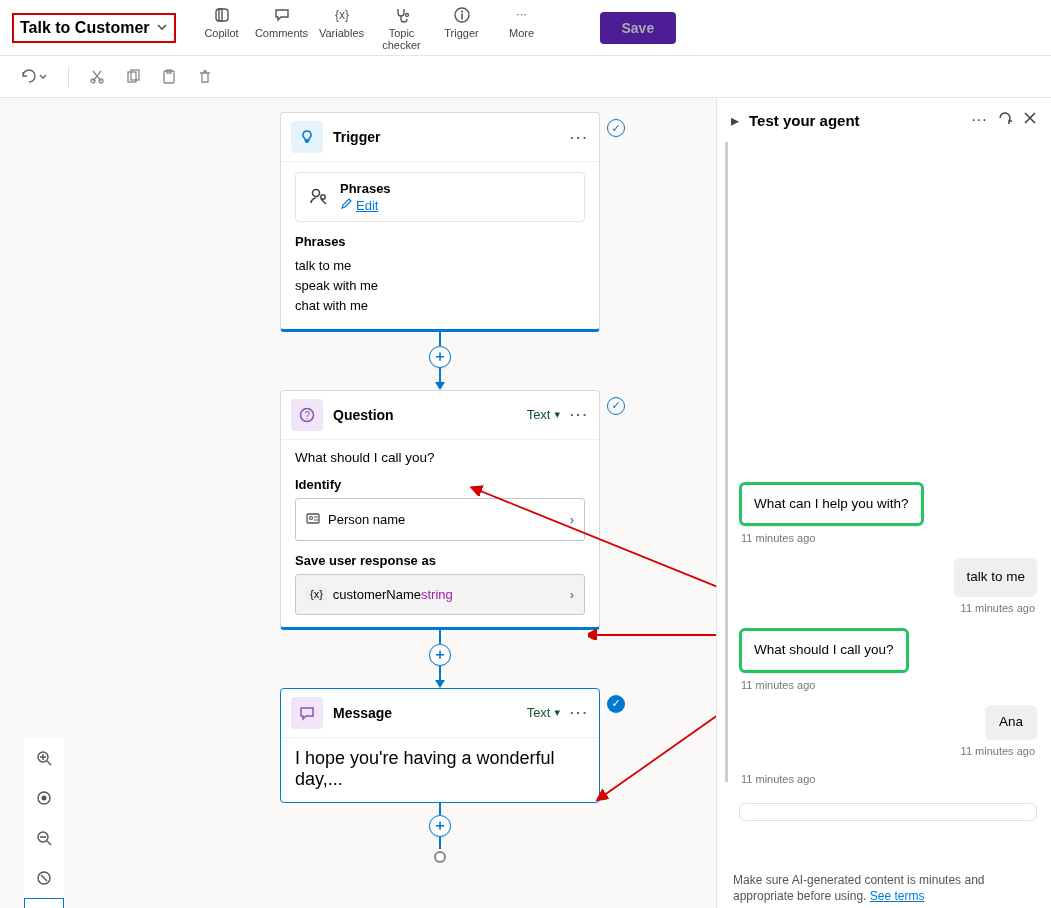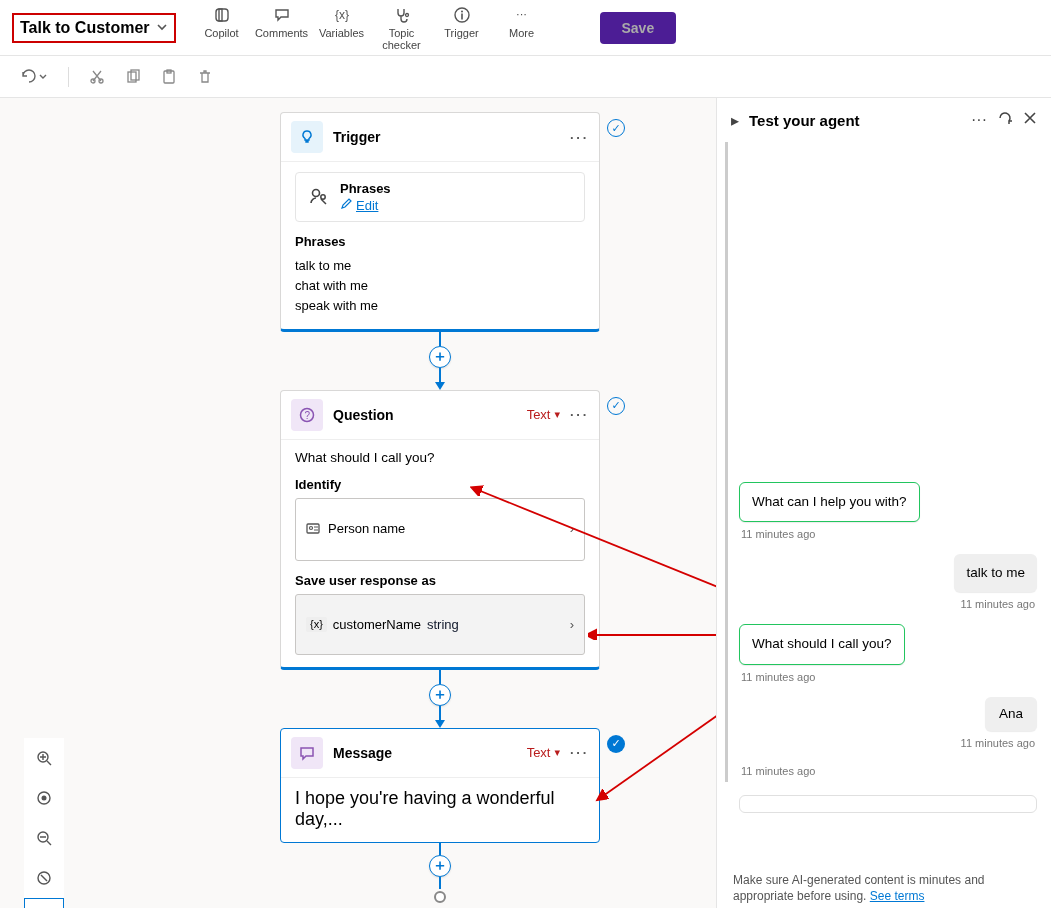--- a/index.html
+++ b/index.html
@@ -22,53 +22,53 @@
   .zoom-item { width: 40px; height: 40px; display: flex; align-items: center; justify-content: center; cursor: pointer; color: #555; }
   .zoom-item.sel { border: 1.5px solid #0078d4; color: #0078d4; }
 
   .flow { position: absolute; left: 280px; top: 14px; width: 320px; }
   .node { background: #fff; border: 1px solid #d9d8d7; border-radius: 4px; margin-bottom: 0; position: relative; }
   .node-accent { border-bottom: 3px solid #0078d4; }
   .node-head { display: flex; align-items: center; padding: 8px 10px; border-bottom: 1px solid #eee; }
   .node-iconbox { width: 32px; height: 32px; border-radius: 4px; display: flex; align-items: center; justify-content: center; }
   .node-title { flex: 1; font-weight: 600; font-size: 14px; margin-left: 10px; }
   .node-more { color: #555; font-weight: bold; letter-spacing: 2px; cursor: pointer; font-size: 13px; margin-left: 6px; }
-  .node-textpill { font-size: 13px; color: #b91c1c; margin-right: 4px; display: flex; align-items: center; cursor: pointer; }
+  .node-textpill { font-size: 13px; color: #14532d; margin-right: 4px; display: flex; align-items: center; cursor: pointer; }
   .node-textpill .chev { margin-left: 4px; font-size: 11px; }
   .node-body { padding: 10px 14px 12px; font-size: 13px; }
   .check-circle { position: absolute; right: -26px; top: 6px; width: 18px; height: 18px; border: 1.6px solid #0078d4; border-radius: 50%; display: flex; align-items: center; justify-content: center; color: #0078d4; font-size: 11px; }
   .check-circle.filled { background: #0078d4; color: #fff; border: none; }
 
   .phrases-card { border: 1px solid #e5e5e5; border-radius: 4px; padding: 8px 12px; display: flex; align-items: center; gap: 10px; margin-bottom: 10px; }
   .edit-link { color: #0078d4; text-decoration: underline; font-size: 13px; cursor: pointer; }
   .phrases-list { font-size: 13px; line-height: 1.55; margin-top: 8px; }
   .phrases-list .hdr { font-weight: 600; margin-bottom: 4px; }
 
   .field-label { font-weight: 600; font-size: 13px; margin-top: 12px; margin-bottom: 6px; }
-  .field-input { border: 1px solid #c8c6c4; border-radius: 3px; padding: 22px 10px; display: flex; font-size: 13px; cursor: pointer; }
+  .field-input { border: 1px solid #c8c6c4; border-radius: 3px; padding: 12px 10px; display: flex; align-items: center; font-size: 13px; cursor: pointer; }
   .field-input .spacer { flex: 1; }
   .field-input .carrot { color: #555; }
   .var-badge { background: #eee; border-radius: 2px; padding: 1px 4px; font-size: 11px; margin-right: 6px; }
-  .var-type { color: #0f172a; margin-left: 6px; }
+  .var-type { color: #a21caf; }
 
   .connector { width: 2px; background: #0078d4; margin: 0 auto; height: 28px; }
   .conn-wrap { display: flex; flex-direction: column; align-items: center; }
   .add-circle { width: 22px; height: 22px; border: 1px solid #0078d4; border-radius: 50%; background: #fff; color: #0078d4; display: flex; align-items: center; justify-content: center; font-weight: bold; cursor: pointer; font-size: 15px; box-shadow: 0 1px 2px rgba(0,0,0,0.1); }
   .arrow-down { width: 0; height: 0; border-left: 5px solid transparent; border-right: 5px solid transparent; border-top: 8px solid #0078d4; }
   .end-circle { width: 12px; height: 12px; border-radius: 50%; border: 2px solid #888; background: #fff; margin-top: 2px; }
 
   .testpanel { width: 335px; border-left: 1px solid #e5e5e5; display: flex; flex-direction: column; }
   .tp-head { height: 44px; display: flex; align-items: center; padding: 0 14px; gap: 10px; }
   .tp-title { font-weight: 600; flex: 1; font-size: 15px; }
   .tp-icon { cursor: pointer; color: #444; font-size: 16px; }
   .tp-scroll { flex: 1; position: relative; overflow: hidden; padding: 10px 14px 0 22px; }
   .tp-track { position: absolute; left: 8px; top: 0; width: 3px; height: 640px; background: #ccc; }
   .chat-wrap { display: flex; flex-direction: column; padding-top: 330px; }
   .msg { max-width: 245px; border-radius: 6px; padding: 10px 12px; font-size: 13.5px; line-height: 1.35; box-shadow: 0 1px 1px rgba(0,0,0,0.08); margin-bottom: 4px; }
-  .msg.bot { background: #fff; border: 1px solid #22c55e; align-self: flex-start; }
+  .msg.bot { background: #fff; border: 3px solid #22c55e; align-self: flex-start; }
   .msg.user { background: #efefef; align-self: flex-end; }
   .ts { font-size: 11px; color: #777; margin: 2px 2px 14px; }
   .ts.right { align-self: flex-end; }
   .inputbox { border: 1px solid #e0e0e0; border-radius: 6px; padding: 10px 12px 6px; margin-top: 4px; }
   .disclaimer { font-size: 12px; color: #555; padding: 10px 16px 4px; line-height: 1.35; }
   .disclaimer a { color: #0078d4; text-decoration: underline; cursor: pointer; text-align: right; }
 
   
   .red-arrow { position: absolute; stroke: #d40000; fill: #d40000; pointer-events: none; }
 </style>
@@ -204,22 +204,22 @@
                 <span><svg width="12" height="12" viewBox="0 0 12 12">
                       <path d="M2 10l1-3 6-6 2 2-6 6-3 1z" fill="none" stroke="#0078d4" stroke-width="1.2"></path>
                     </svg></span>
                 <span class="edit-link">Edit</span>
               </div>
             </div>
           </div>
           <div class="phrases-list">
             <div class="hdr">Phrases</div>
             <div>talk to me</div>
+            <div>speak with me</div>
             <div>chat with me</div>
-            <div>speak with me</div>
           </div>
         </div>
       </div>
 
       <div class="conn-wrap">
           <div class="connector" style="height:14px"></div>
           <div class="add-circle">＋</div>
           <div class="connector" style="height:14px"></div>
           <div class="arrow-down"></div>
         </div>

